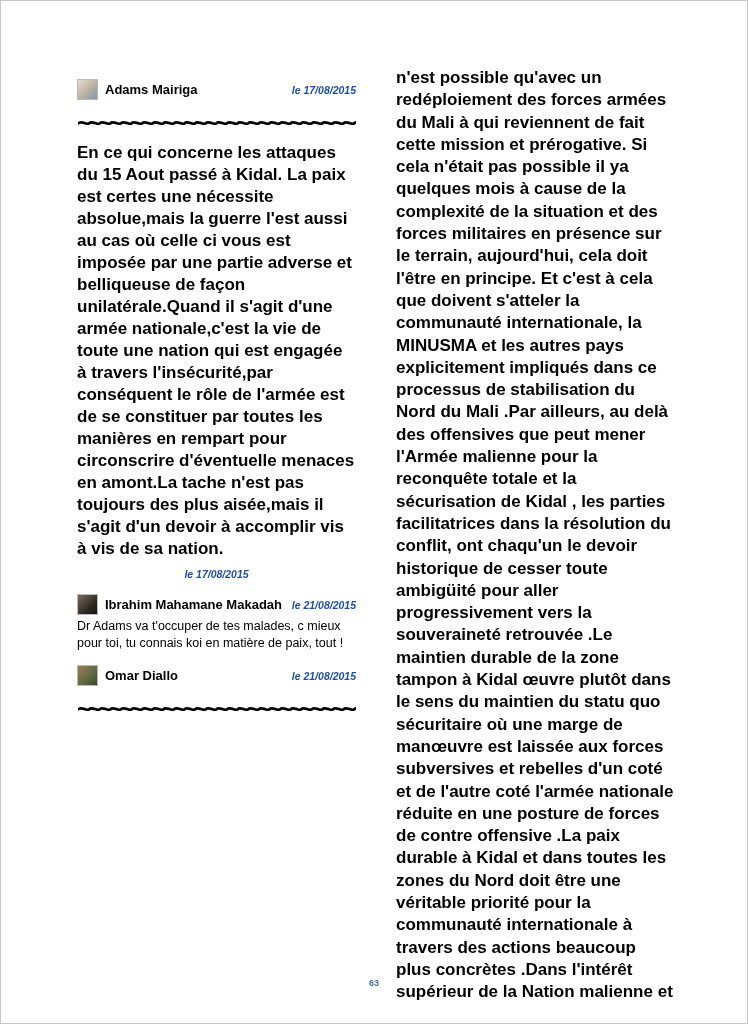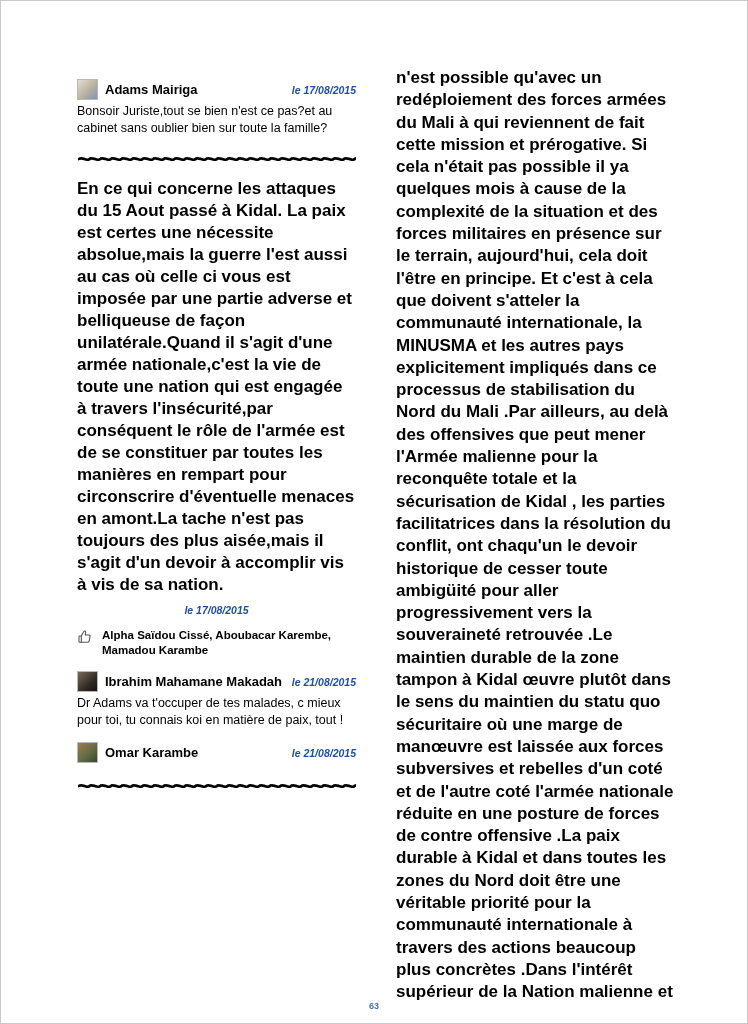--- a/index.html
+++ b/index.html
@@ -52,71 +52,61 @@
   .likes {
     margin-top:12px;
     display:flex; gap:9px; align-items:flex-start;
     font-size:11.5px; font-weight:bold; line-height:14.5px;
   }
   .thumb { flex:0 0 auto; margin-top:1px; }
 
   .right-col .big-text { margin-top:2px; line-height:22.3px; }
 
   .page-number {
-    position:absolute; bottom:12px; left:0; right:0;
+    position:absolute; bottom:35px; left:0; right:0;
     text-align:center;
     color:#4a6fb5; font-size:9px; font-weight:bold;
   }
 </style>
 </head>
 <body>
 
 <div class="page">
   <div class="columns">
 
     <div class="col">
 
       <div class="comment">
         <div class="comment-header">
           <span class="avatar av1"></span>
           <span class="author">Adams Mairiga</span>
           <span class="c-date">le 17/08/2015</span>
         </div>
-        <div class="comment-text">Bonsoir Juriste,tout se bien n'est ce pas?et au cabinet sans oublier bien sur toute la famille?</div>
       </div>
 
       <div class="separator">~~~~~~~~~~~~~~~~~~~~~~~~~~~~~~~~~~~~~~</div>
 
       <div class="big-text">En ce qui concerne les attaques du 15 Aout passé à Kidal. La paix est certes une nécessite absolue,mais la guerre l'est aussi au cas où celle ci vous est imposée par une partie adverse et belliqueuse de façon unilatérale.Quand il s'agit d'une armée nationale,c'est la vie de toute une nation qui est engagée à travers l'insécurité,par conséquent le rôle de l'armée est de se constituer par toutes les manières en rempart pour circonscrire d'éventuelle menaces en amont.La tache n'est pas toujours des plus aisée,mais il s'agit d'un devoir à accomplir vis à vis de sa nation.</div>
 
       <div class="post-date">le 17/08/2015</div>
 
-      <div class="likes">
-        <span class="thumb">
-          <svg width="16" height="16" viewBox="0 0 24 24" fill="none" stroke="#555" stroke-width="1.6" stroke-linejoin="round" stroke-linecap="round">
-            <path d="M6.5 10.5v9.5H3.8a.8.8 0 0 1-.8-.8v-7.9a.8.8 0 0 1 .8-.8h2.7z"></path>
-            <path d="M6.5 10.5l3.6-6.6c.3-.6 1-.9 1.6-.8.9.2 1.4 1 1.3 1.9L12.4 9h5.6c1 0 1.8 1 1.6 2l-1.3 6.4c-.2 1.5-1 2.6-2.5 2.6H6.5"></path>
-          </svg>
-        </span>
-        <span class="like-names">Alpha Saïdou Cissé, Aboubacar Karembe, Mamadou Karambe</span>
-      </div>
 
       <div class="comment">
         <div class="comment-header">
           <span class="avatar av2"></span>
           <span class="author">Ibrahim Mahamane Makadah</span>
           <span class="c-date">le 21/08/2015</span>
         </div>
         <div class="comment-text">Dr Adams va t'occuper de tes malades, c mieux pour toi, tu connais koi en matière de paix, tout !</div>
       </div>
 
       <div class="comment">
         <div class="comment-header">
           <span class="avatar av3"></span>
-          <span class="author">Omar Karambe</span>
+          <span class="author">Omar Diallo</span>
           <span class="c-date">le 21/08/2015</span>
         </div>
       </div>
 
       <div class="separator">~~~~~~~~~~~~~~~~~~~~~~~~~~~~~~~~~~~~~~</div>
 
 
     </div>
 
     <div class="col right-col">

